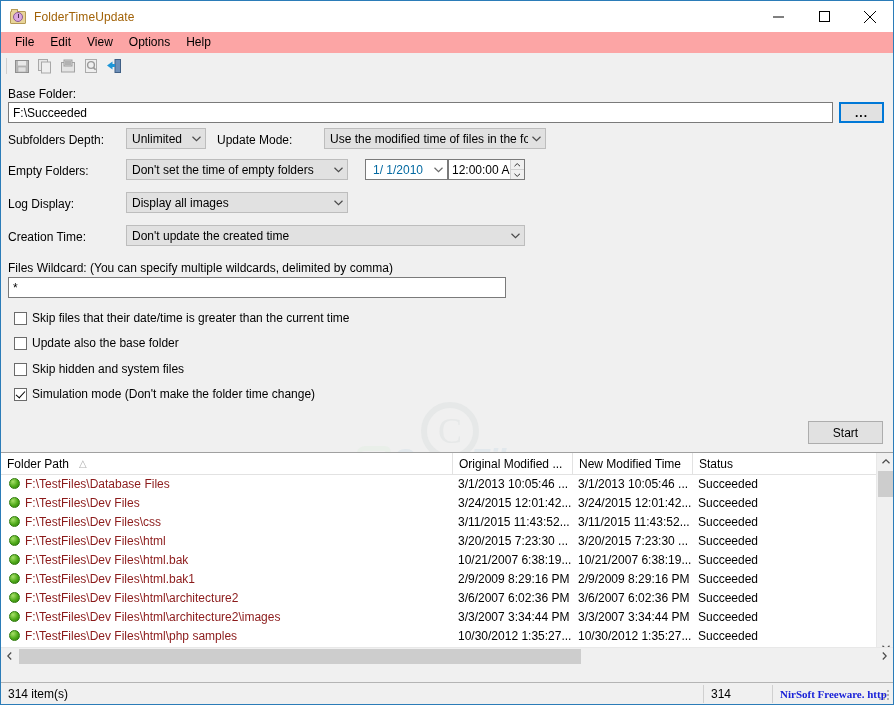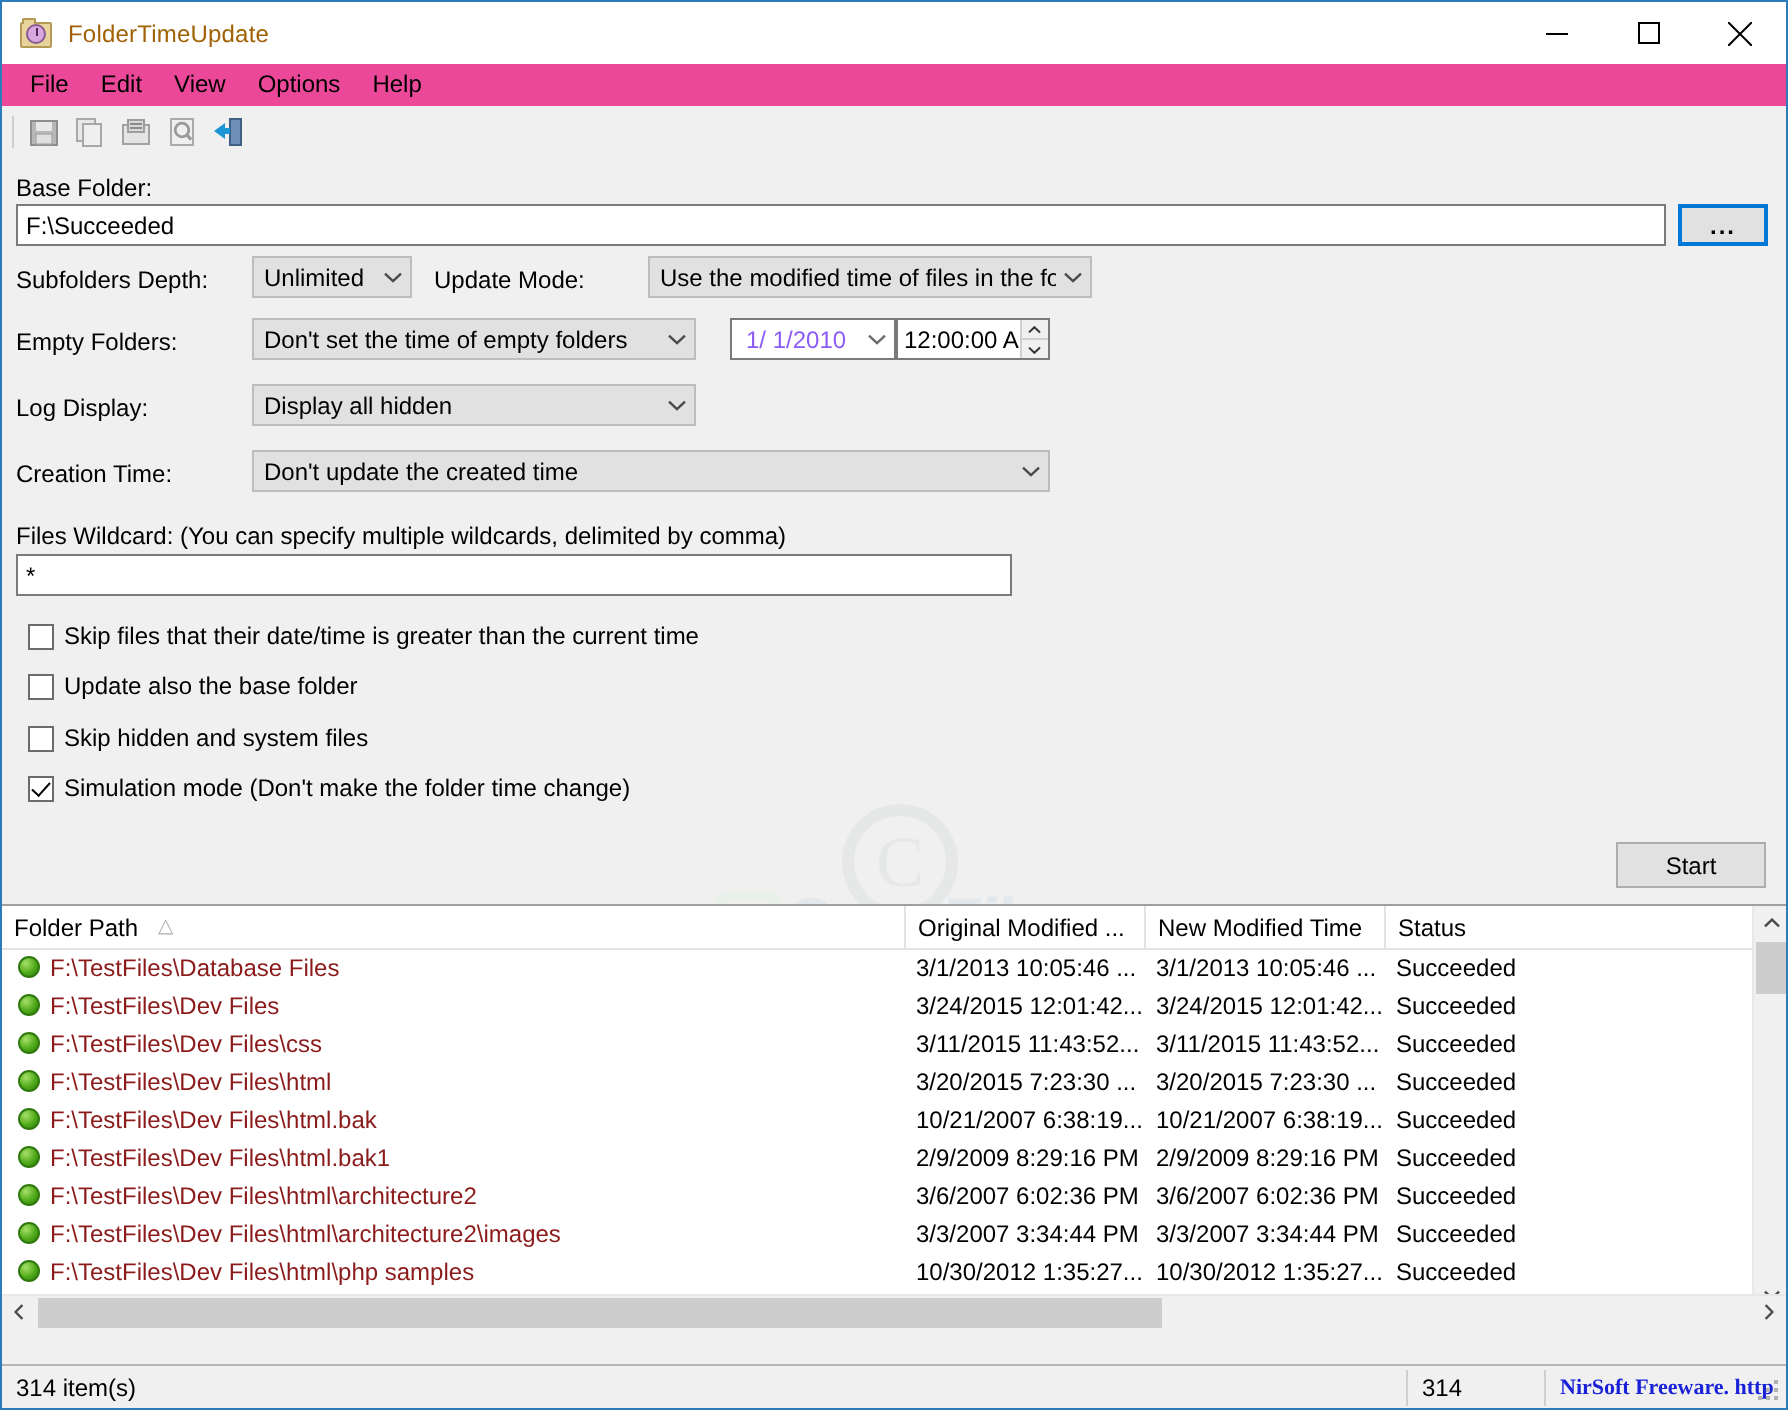--- a/index.html
+++ b/index.html
@@ -36,21 +36,21 @@
   .app-icon .clock:after{
     content:"";position:absolute;left:4px;top:1px;width:1px;height:4px;background:#4a2a50;
   }
   .title-text{font-size:12px;color:#a16207;letter-spacing:.1px;}
   .winbtns{position:absolute;right:0;top:0;display:flex;height:31px;}
   .winbtn{width:46px;height:31px;display:flex;align-items:center;justify-content:center;}
   .winbtn svg{display:block;}
 
   
   .menubar{
-    position:absolute;left:0;top:31px;width:892px;height:21px;background:#ec4899;
+    position:absolute;left:0;top:31px;width:892px;height:21px;background:#fca5a5;
     display:flex;align-items:center;padding-left:6px;box-sizing:border-box;
   }
   .menuitem{padding:2px 8px;font-size:12px;color:#000;line-height:15px;}
 
   
   .toolbar{
     position:absolute;left:0;top:52px;width:892px;height:25px;background:#f0f0f0;
     border-bottom:1px solid #dcdcdc;display:flex;align-items:center;
   }
   .tb-sep{width:1px;height:16px;background:#cfcfcf;margin-left:5px;margin-right:3px;}
@@ -75,21 +75,21 @@
     position:absolute;background:#e1e1e1;border:1px solid #bdbdbd;box-sizing:border-box;
     display:flex;align-items:center;font-size:12px;color:#000;
   }
   .combo .ctext{padding-left:5px;flex:1;white-space:nowrap;overflow:hidden;}
   .combo .carrow{width:17px;display:flex;align-items:center;justify-content:center;}
 
   .datebox{
     position:absolute;background:#fff;border:1px solid #7a7a7a;box-sizing:border-box;
     display:flex;align-items:center;font-size:12px;color:#000;
   }
-  .datebox .dtext{padding-left:7px;flex:1;white-space:nowrap;color:#8b5cf6;}
+  .datebox .dtext{padding-left:7px;flex:1;white-space:nowrap;color:#0369a1;}
   .datebox .darrow{width:17px;display:flex;align-items:center;justify-content:center;}
   .timebox{
     position:absolute;background:#fff;border:1px solid #7a7a7a;box-sizing:border-box;
     display:flex;align-items:center;font-size:12px;color:#000;
   }
   .timebox .ttext{padding-left:3px;flex:1;white-space:nowrap;overflow:hidden;}
   .spin{width:13px;height:100%;display:flex;flex-direction:column;border-left:1px solid #d0d0d0;}
   .spin div{flex:1;display:flex;align-items:center;justify-content:center;background:#f0f0f0;}
   .spin div:first-child{border-bottom:1px solid #d0d0d0;}
 
@@ -300,21 +300,21 @@
         <div>
             <svg width="7" height="4">
               <polyline points="0.5,0.8 3.2,3.4 6,0.8" fill="none" stroke="#333" stroke-width="1"></polyline>
             </svg>
           </div>
       </span>
     </div>
 
     <div class="lbl" style="left:7px;top:119px;">Log Display:</div>
     <div class="combo" style="left:125px;top:114px;width:222px;height:21px;">
-      <span class="ctext">Display all hidden</span>
+      <span class="ctext">Display all images</span>
       <span class="carrow">
         <svg width="9" height="6">
             <polyline points="0.5,0.8 4.5,4.6 8.5,0.8" fill="none" stroke="#4a4a4a" stroke-width="1.2"></polyline>
           </svg>
       </span>
     </div>
 
     <div class="lbl" style="left:7px;top:152px;">Creation Time:</div>
     <div class="combo" style="left:125px;top:147px;width:399px;height:21px;">
       <span class="ctext">Don't update the created time</span>

